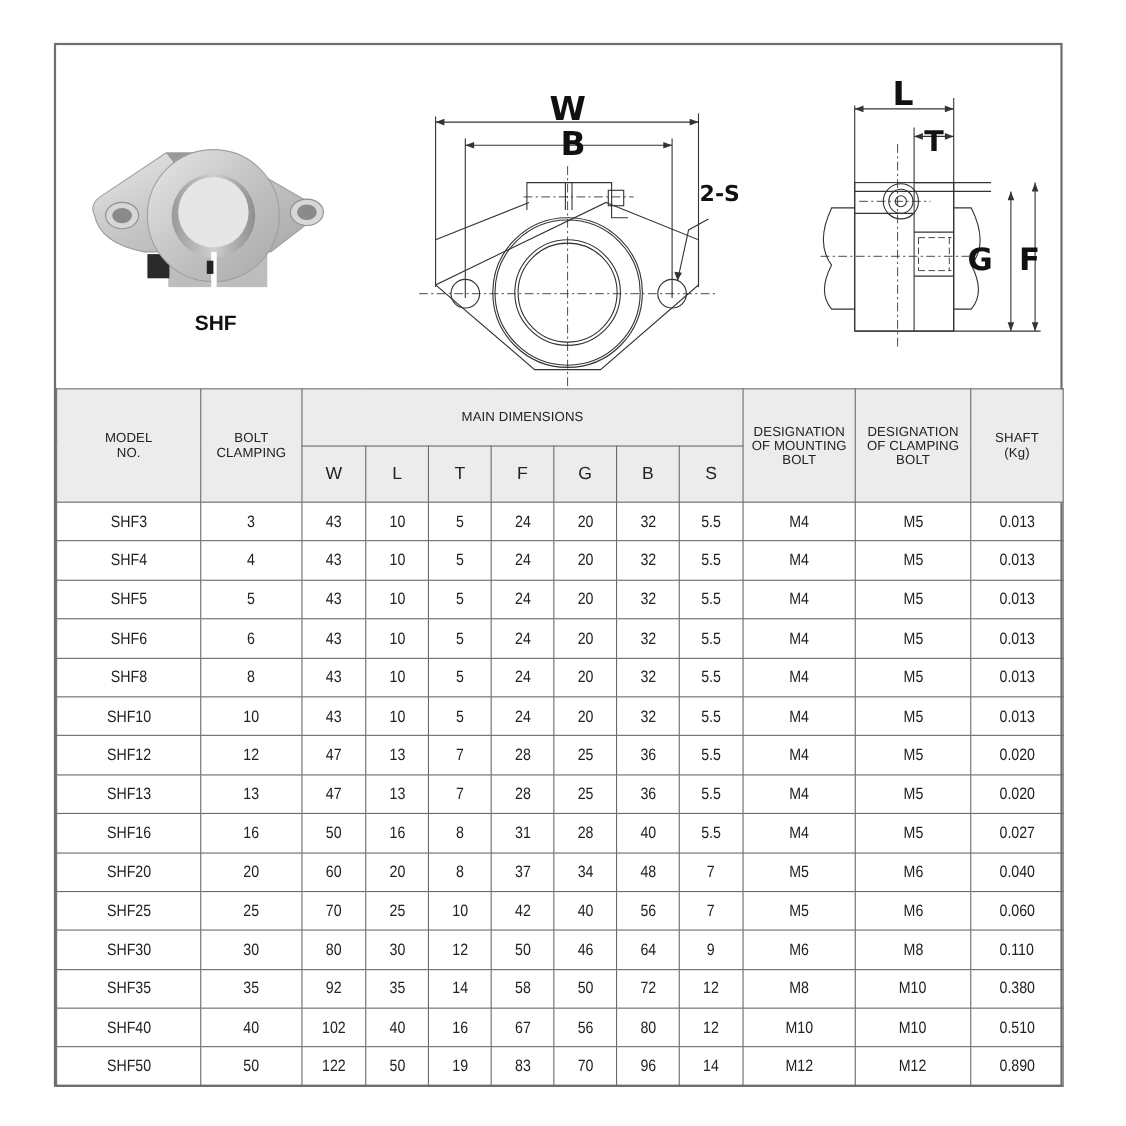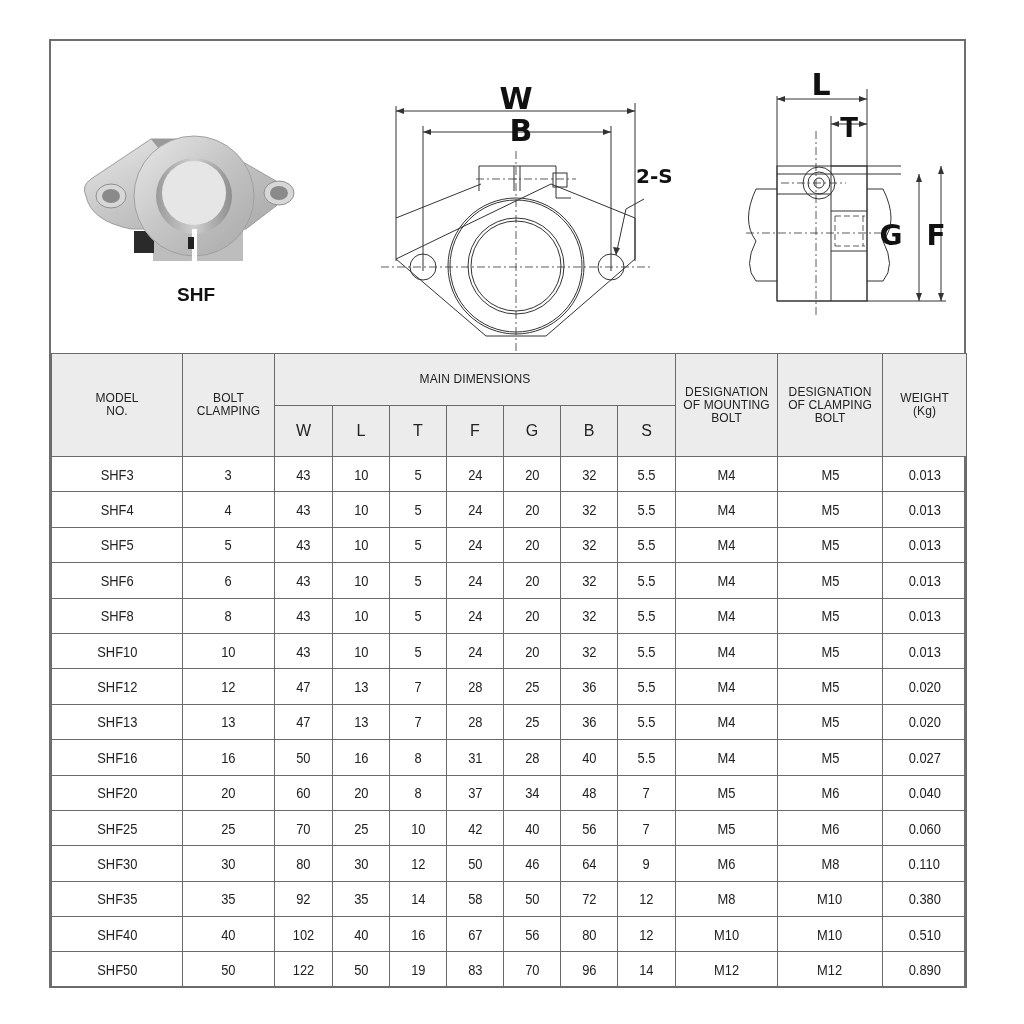--- a/index.html
+++ b/index.html
@@ -197,21 +197,21 @@
           <div>DESIGNATION</div>
             <div>OF MOUNTING</div>
             <div>BOLT</div>
         </th>
         <th rowspan="2" class="hdr-small">
           <div>DESIGNATION</div>
             <div>OF CLAMPING</div>
             <div>BOLT</div>
         </th>
         <th rowspan="2" class="hdr-small">
-          <div>WEIGHT</div>
+          <div>SHAFT</div>
             <div>(Kg)</div>
         </th>
       </tr>
       <tr style="height:51px">
         <th class="hdr-letter">W</th>
         <th class="hdr-letter">L</th>
         <th class="hdr-letter">T</th>
         <th class="hdr-letter">F</th>
         <th class="hdr-letter">G</th>
         <th class="hdr-letter">B</th>

